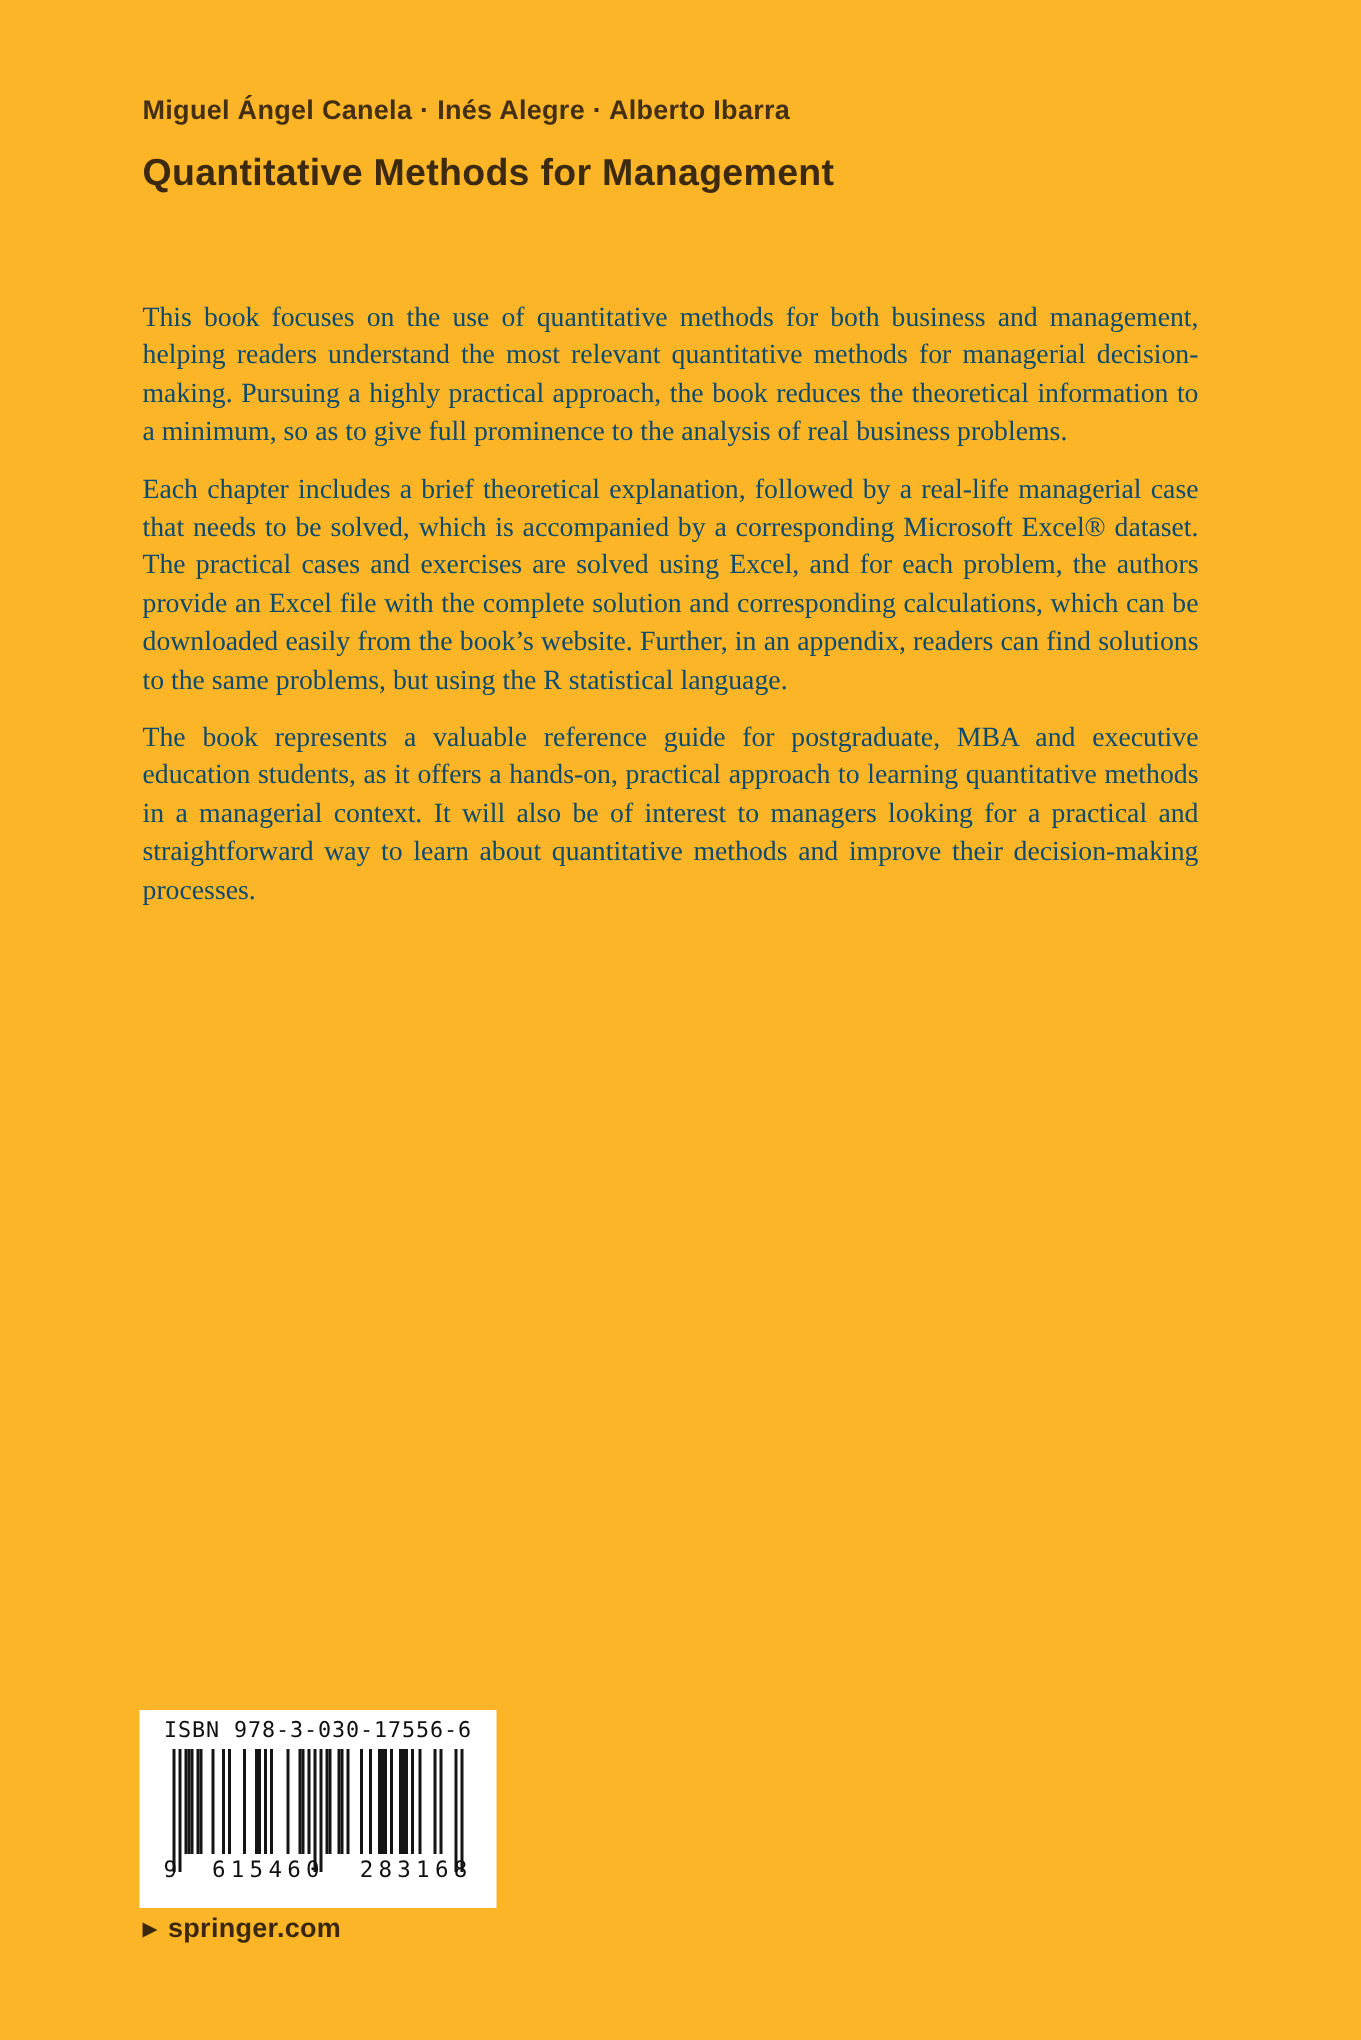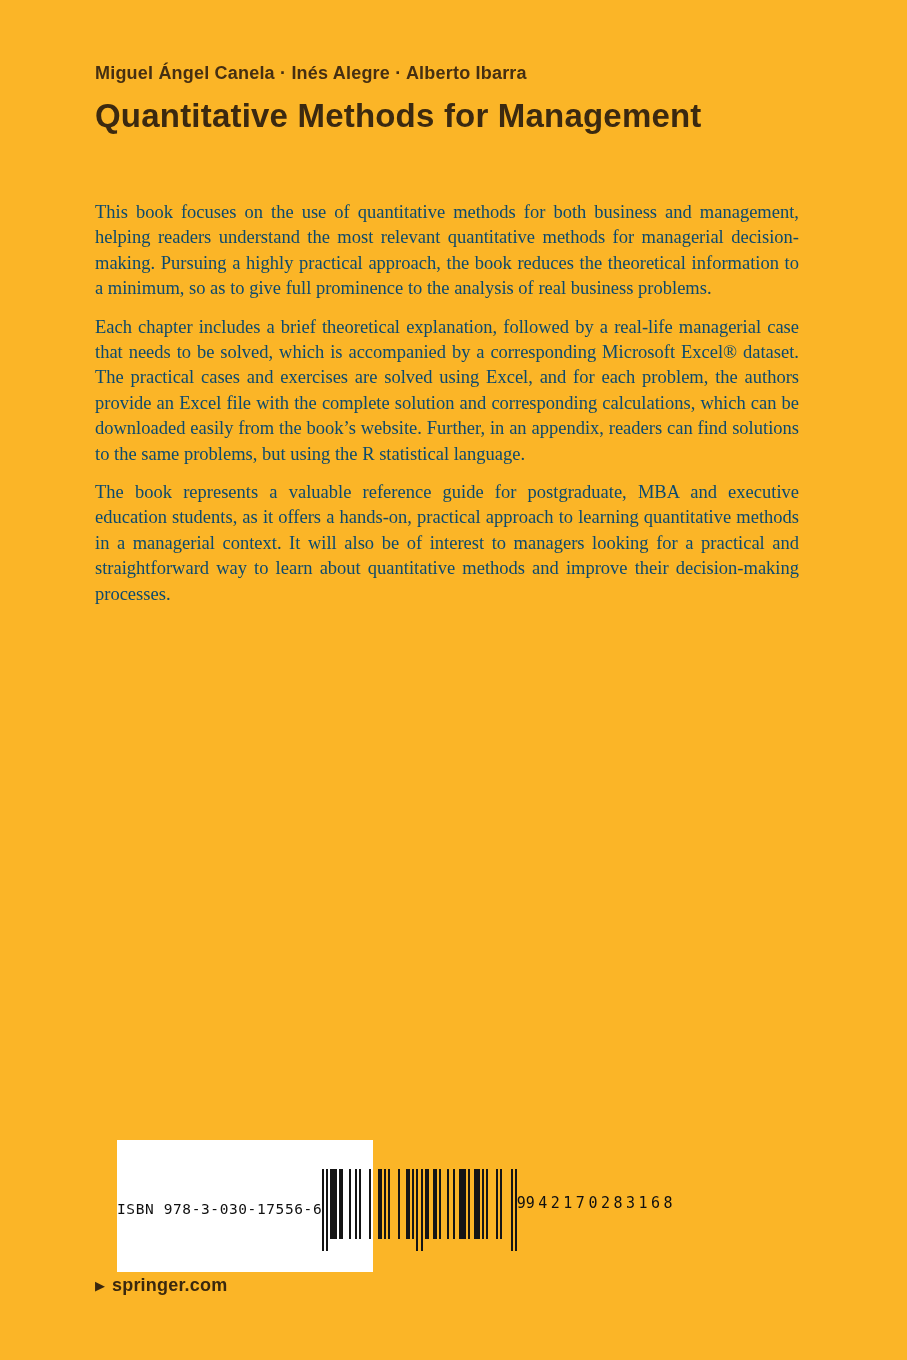--- a/index.html
+++ b/index.html
@@ -12,44 +12,43 @@
   }
   .cover{position:absolute;inset:0;background:#FBB527;padding-left:29px;}
 
   
   .header{position:absolute;left:95px;top:62px;width:720px;color:#3E2B11;}
   .authors{
     font-size:18px;font-weight:700;line-height:23px;
     letter-spacing:0.2px;color:#452F12;margin:0 0 6px 0;
   }
   .title{
-    font-size:33px;font-weight:700;line-height:29px;
+    font-size:25px;font-weight:700;line-height:29px;
     color:#3B2910;margin:16px 0 10px 0;letter-spacing:0.2px;
   }
   .subtitle{
     font-size:17px;font-weight:700;line-height:21px;
     color:#452F12;margin:0;letter-spacing:0.2px;
   }
 
   
   .description{
     position:absolute;left:95px;top:200px;width:704px;
     font-family:"Liberation Serif","DejaVu Serif",serif;
     font-size:18.5px;line-height:25.4px;color:#0c4a6e;
     text-align:justify;
   }
   .description p{margin:0 0 13px 0;}
 
   
   .isbn-box{
-    position:absolute;left:93px;top:1140px;width:256px;height:132px;
+    position:absolute;left:93px;top:1140px;width:238px;height:132px;
     background:#FFFFFF;box-sizing:border-box;
-    display:flex;flex-direction:row;align-items:center;
+    display:flex;flex-direction:column;align-items:center;
     padding-top:5px;
-    margin-left:24px;
   }
   .isbn-label{
     font-family:"DejaVu Sans Mono","Liberation Mono",monospace;
     font-size:14.5px;color:#101010;letter-spacing:0.6px;
     line-height:18px;white-space:nowrap;
   }
   .barcode-bars{
     display:flex;align-items:flex-start;
     margin-top:3px;height:82px;
   }
@@ -187,21 +186,21 @@
         <div class="module"></div>
         <div class="module"></div>
         <div class="module"></div>
         <div class="module"></div>
         <div class="module bar guard"></div>
         <div class="module guard"></div>
         <div class="module bar guard"></div>
       </div>
     <div class="barcode-digits">
       <span class="digit-left">9</span>
-      <span class="digit-group-left">942170</span>
+      <span class="digit-group-left">615460</span>
       <span class="digit-group-right">283168</span>
     </div>
   </div>
 
   <div class="footer">
     <span class="arrow-icon">▶</span>
     <span class="publisher">springer.com</span>
   </div>
 
 </div>

